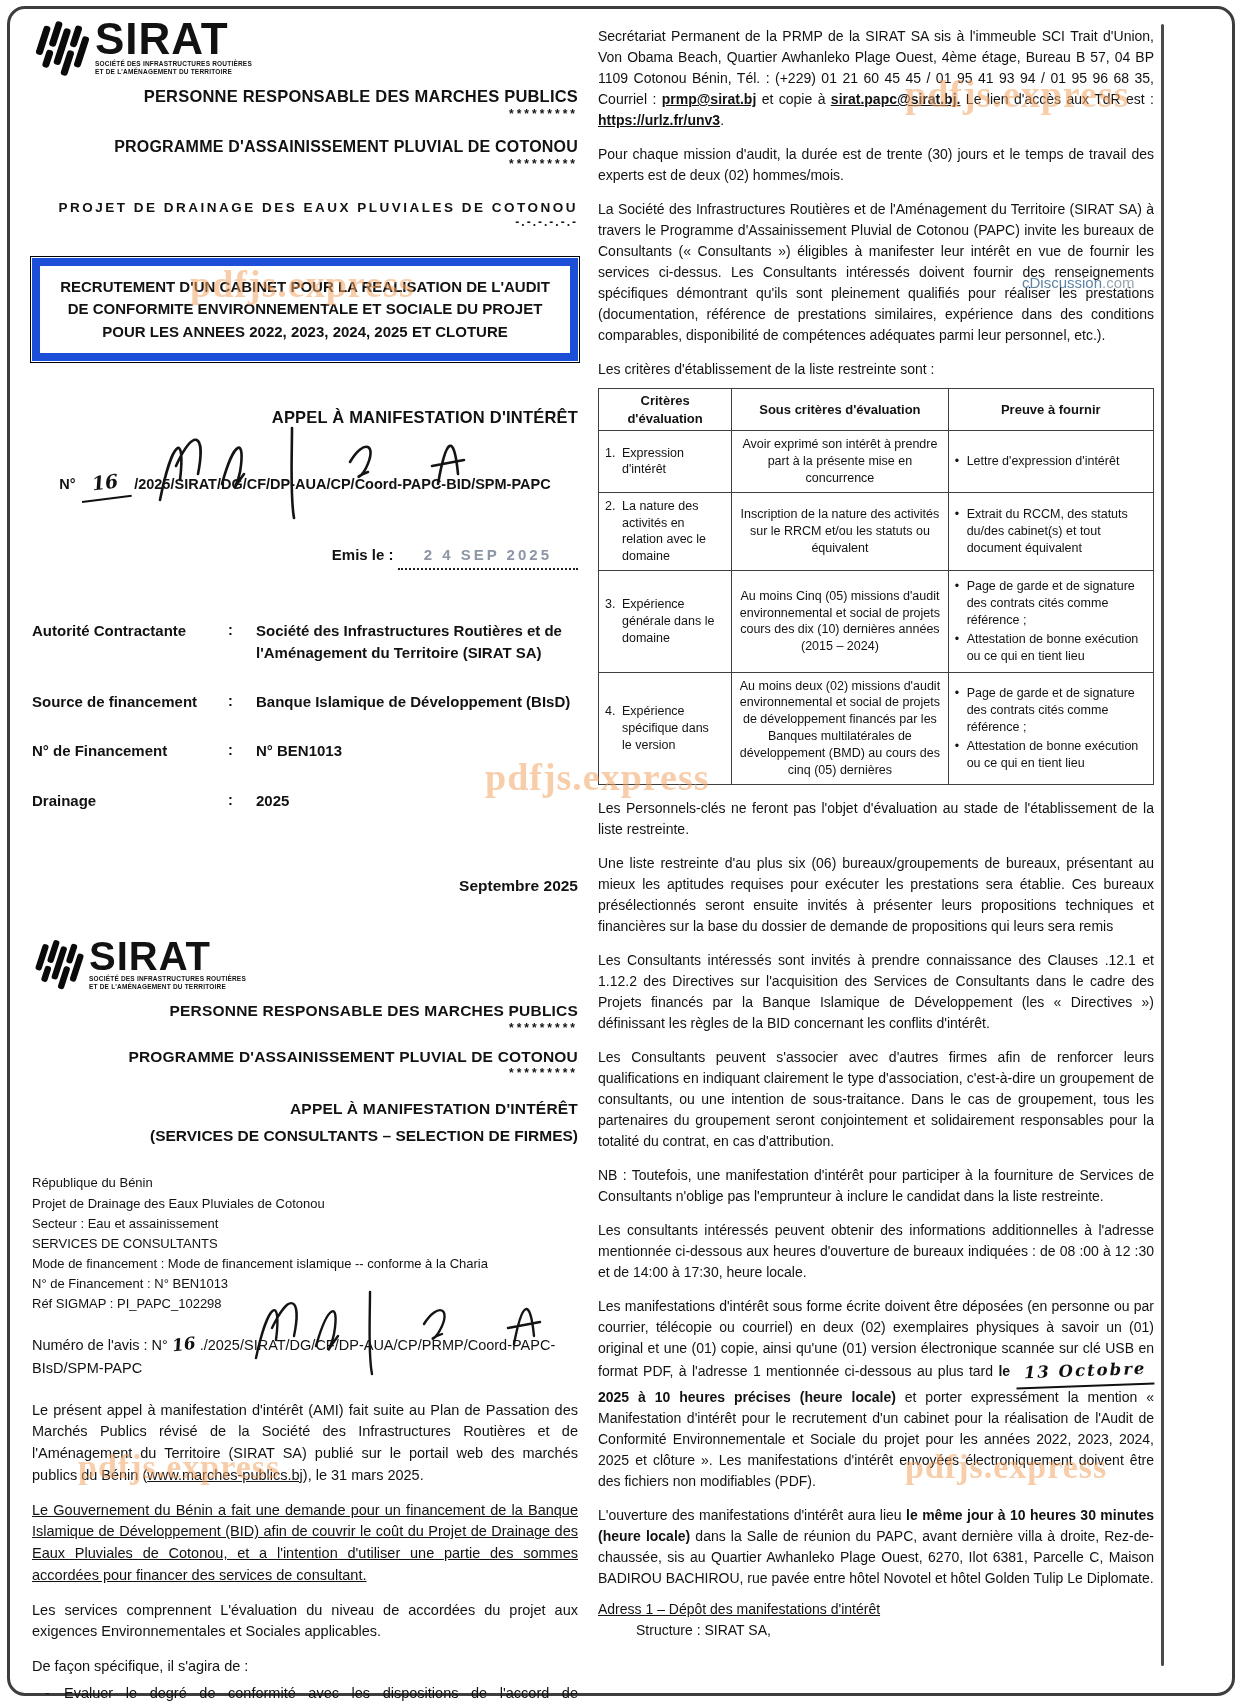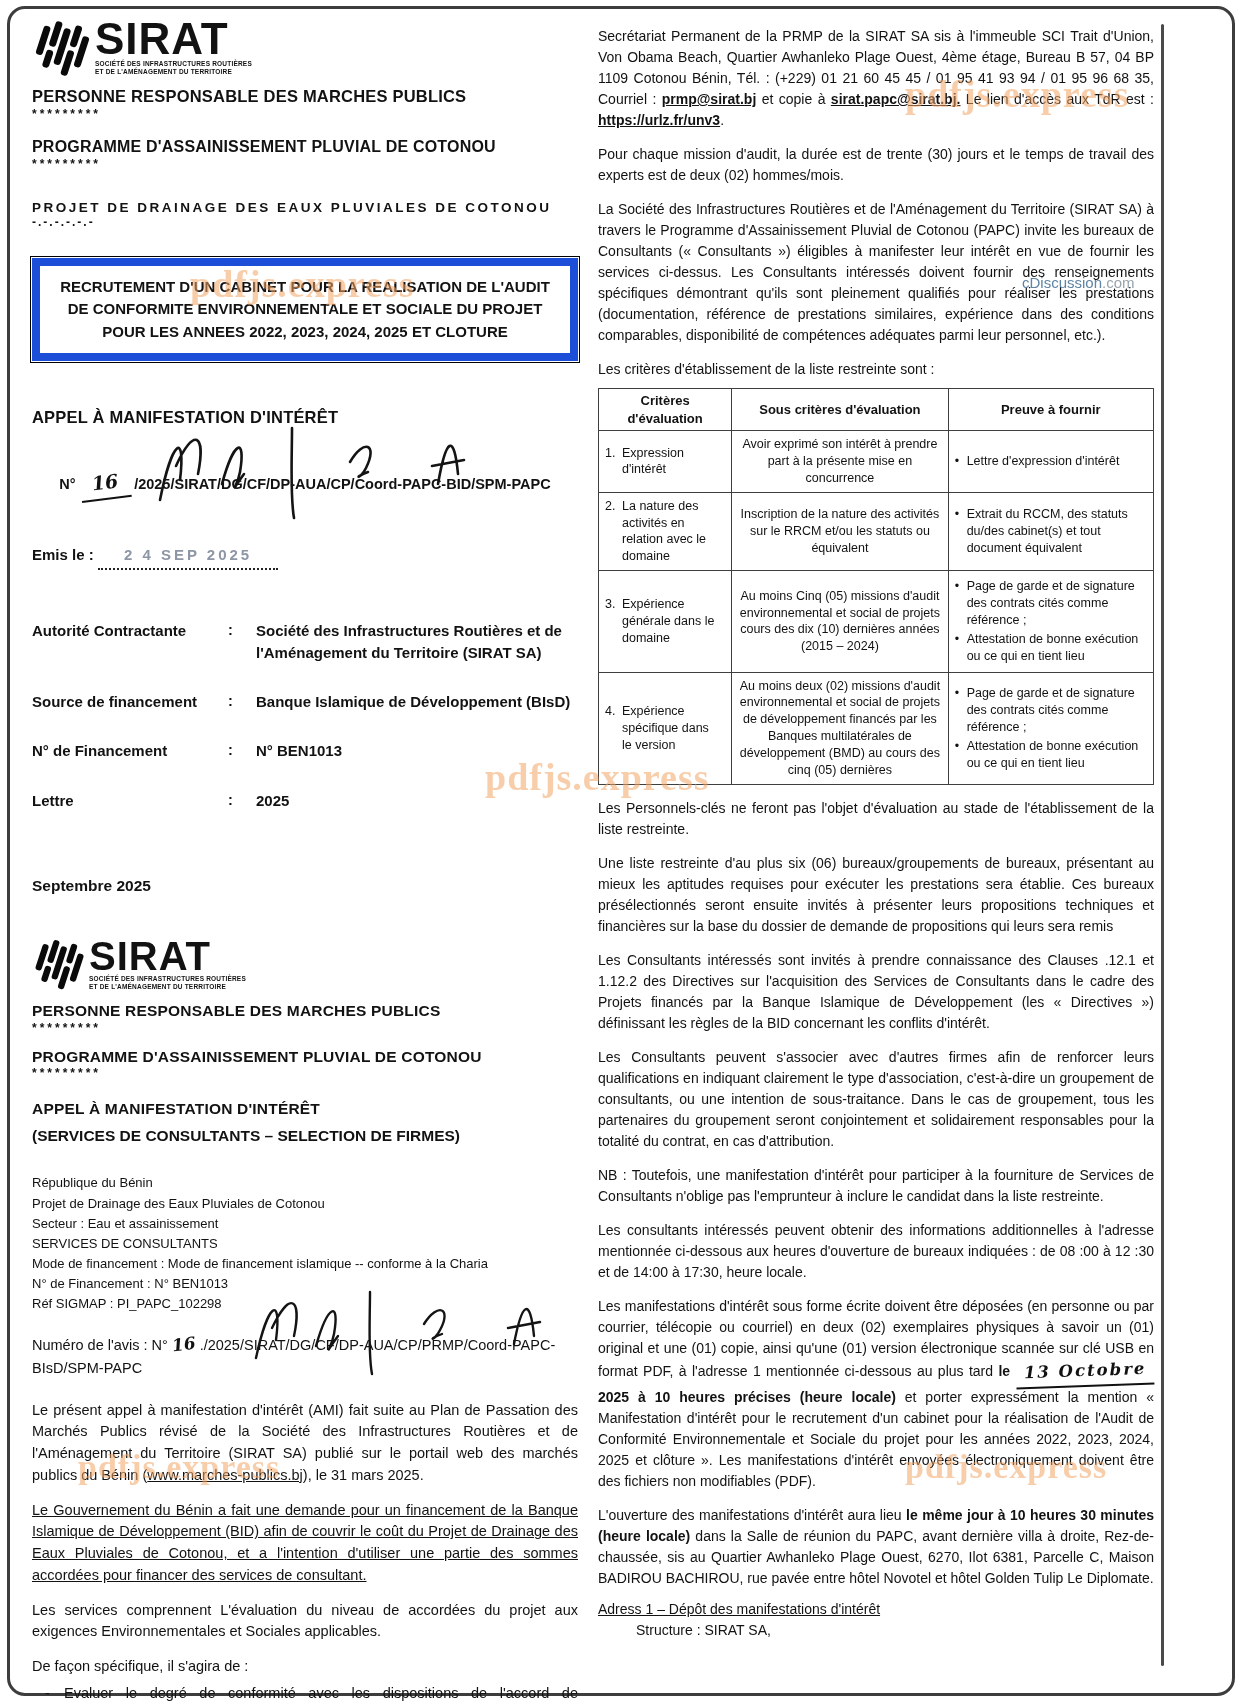--- a/index.html
+++ b/index.html
@@ -11,21 +11,21 @@
   
   .frame{position:absolute;left:7px;top:6px;width:1228px;height:1690px;
     border:3px solid #3d3d3d;border-radius:18px;box-sizing:border-box;pointer-events:none;}
   .scan-edge{position:absolute;left:1161px;top:24px;width:3px;height:1642px;
     background:#4a4a4a;border-radius:3px;}
 
   
   .col-left{position:absolute;left:32px;top:18px;width:546px;font-size:14.5px;line-height:1.5;}
   .col-right{position:absolute;left:598px;top:16px;width:556px;font-size:14px;line-height:1.5;text-align:justify;}
 
-  .center{text-align:left;}
+  .center{text-align:right;}
   .bold{font-weight:bold;}
   .h1{font-weight:bold;font-size:16.5px;letter-spacing:.2px;}
   .h2{font-weight:bold;font-size:15.5px;}
   .stars{font-weight:bold;font-size:12px;letter-spacing:3px;line-height:.8;margin-top:1px;}
   .spread{font-weight:bold;font-size:13.5px;letter-spacing:2.5px;white-space:nowrap;}
   .dashes{font-weight:bold;font-size:12px;letter-spacing:2px;line-height:.8;}
 
   
   .logo{display:flex;align-items:flex-start;gap:1px;}
   .logo-name{font-weight:bold;font-size:44px;line-height:.95;letter-spacing:1px;font-family:"Liberation Sans",sans-serif;}
@@ -153,21 +153,21 @@
       <div class="kv-label">Source de financement</div>
       <div class="kv-colon">:</div>
       <div class="kv-value">Banque Islamique de Développement (BIsD)</div>
     </div>
     <div class="kv-row">
       <div class="kv-label">N° de Financement</div>
       <div class="kv-colon">:</div>
       <div class="kv-value">N° BEN1013</div>
     </div>
     <div class="kv-row">
-      <div class="kv-label">Lettre</div>
+      <div class="kv-label">Drainage</div>
       <div class="kv-colon">:</div>
       <div class="kv-value">2025</div>
     </div>
   </div>
 
   <div class="center h2" style="margin-top:62px;">Septembre 2025</div>
 
   <div class="logo" style="margin-top:40px;">
     <svg width="56" height="56" viewBox="0 0 62 62">
       <g fill="#0a0a0a" transform="rotate(18 31 31)">

